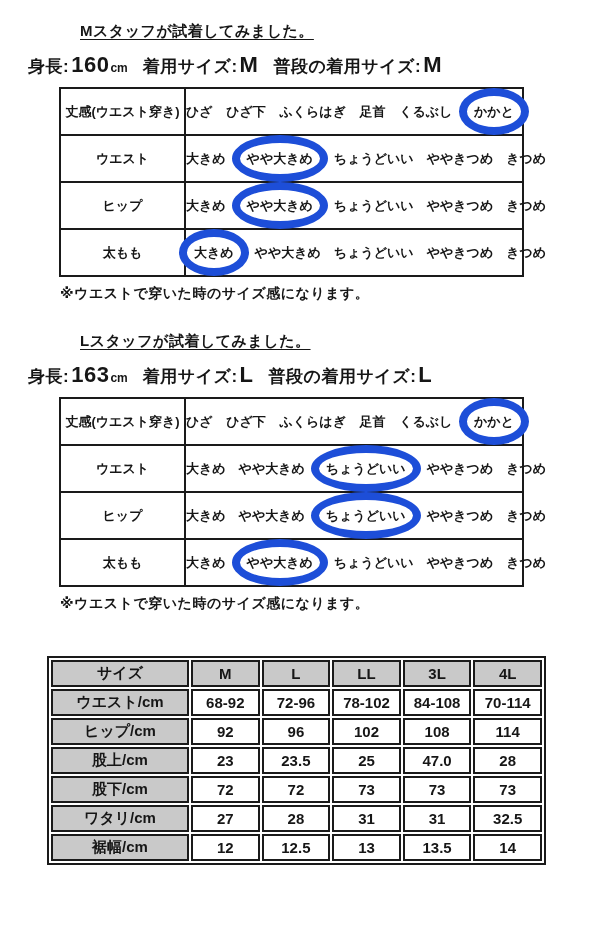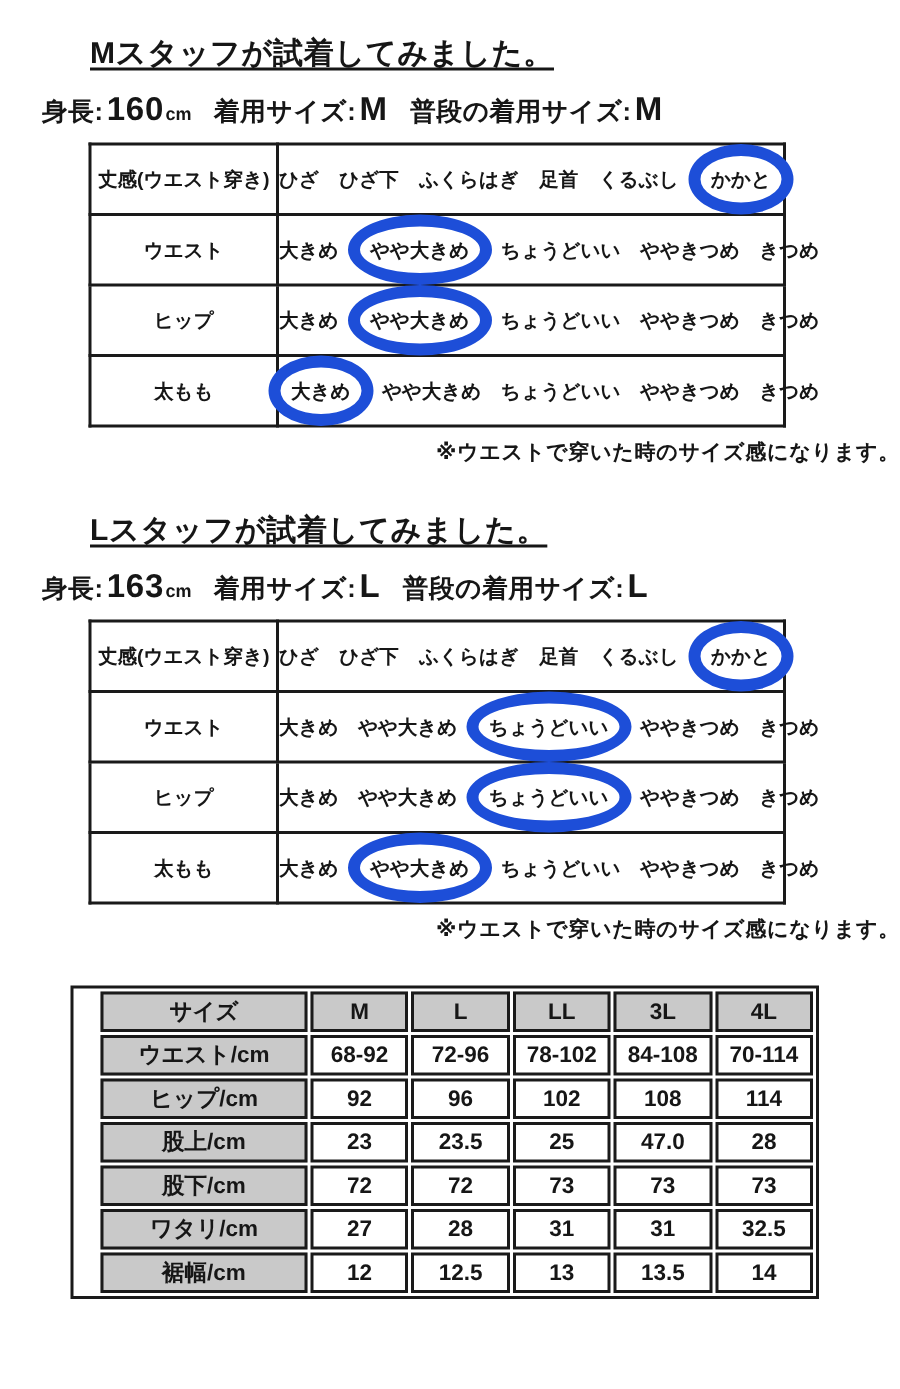--- a/index.html
+++ b/index.html
@@ -15,22 +15,22 @@
     position: relative;
     width: 600px;
     height: 926px;
     background: #ffffff;
     padding-top: 22px;
     overflow: hidden;
   }
 
   
   .sec-title {
-    margin-left: 60px;
-    font-size: 20px;
+    margin-left: 80px;
+    font-size: 15px;
     letter-spacing: 0.5px;
   }
   .sec-title .u {
     text-decoration: underline;
     text-underline-offset: 3px;
     padding-right: 12px;
   }
   .subtitle {
     display: flex;
     align-items: baseline;
@@ -69,34 +69,32 @@
   .opt.circled {
     border: 8px solid #1d4ed8;
     border-radius: 50%;
     padding: 9px 7px;
     margin: -9px -7px;
   }
   .note {
     margin: 8px 0 0 60px;
     font-size: 14px;
     letter-spacing: 0.5px;
-    text-align: right;
   }
   .fit-section + .fit-section { margin-top: 29px; }
 
   
   .size-table {
-    margin: 28px 0 0 47px;
+    margin: 43px 0 0 47px;
     width: 499px;
     border-collapse: separate;
     border-spacing: 2px;
     border: 2px solid #1a1a1a;
     background: #ffffff;
     table-layout: fixed;
-    padding-left: 16px;
   }
   .size-table td {
     border: 2px solid #1a1a1a;
     height: 27px;
     text-align: center;
     vertical-align: middle;
     font-size: 15px;
     background: #ffffff;
   }
   .size-table td.shade { background: #c9c9c9; }

